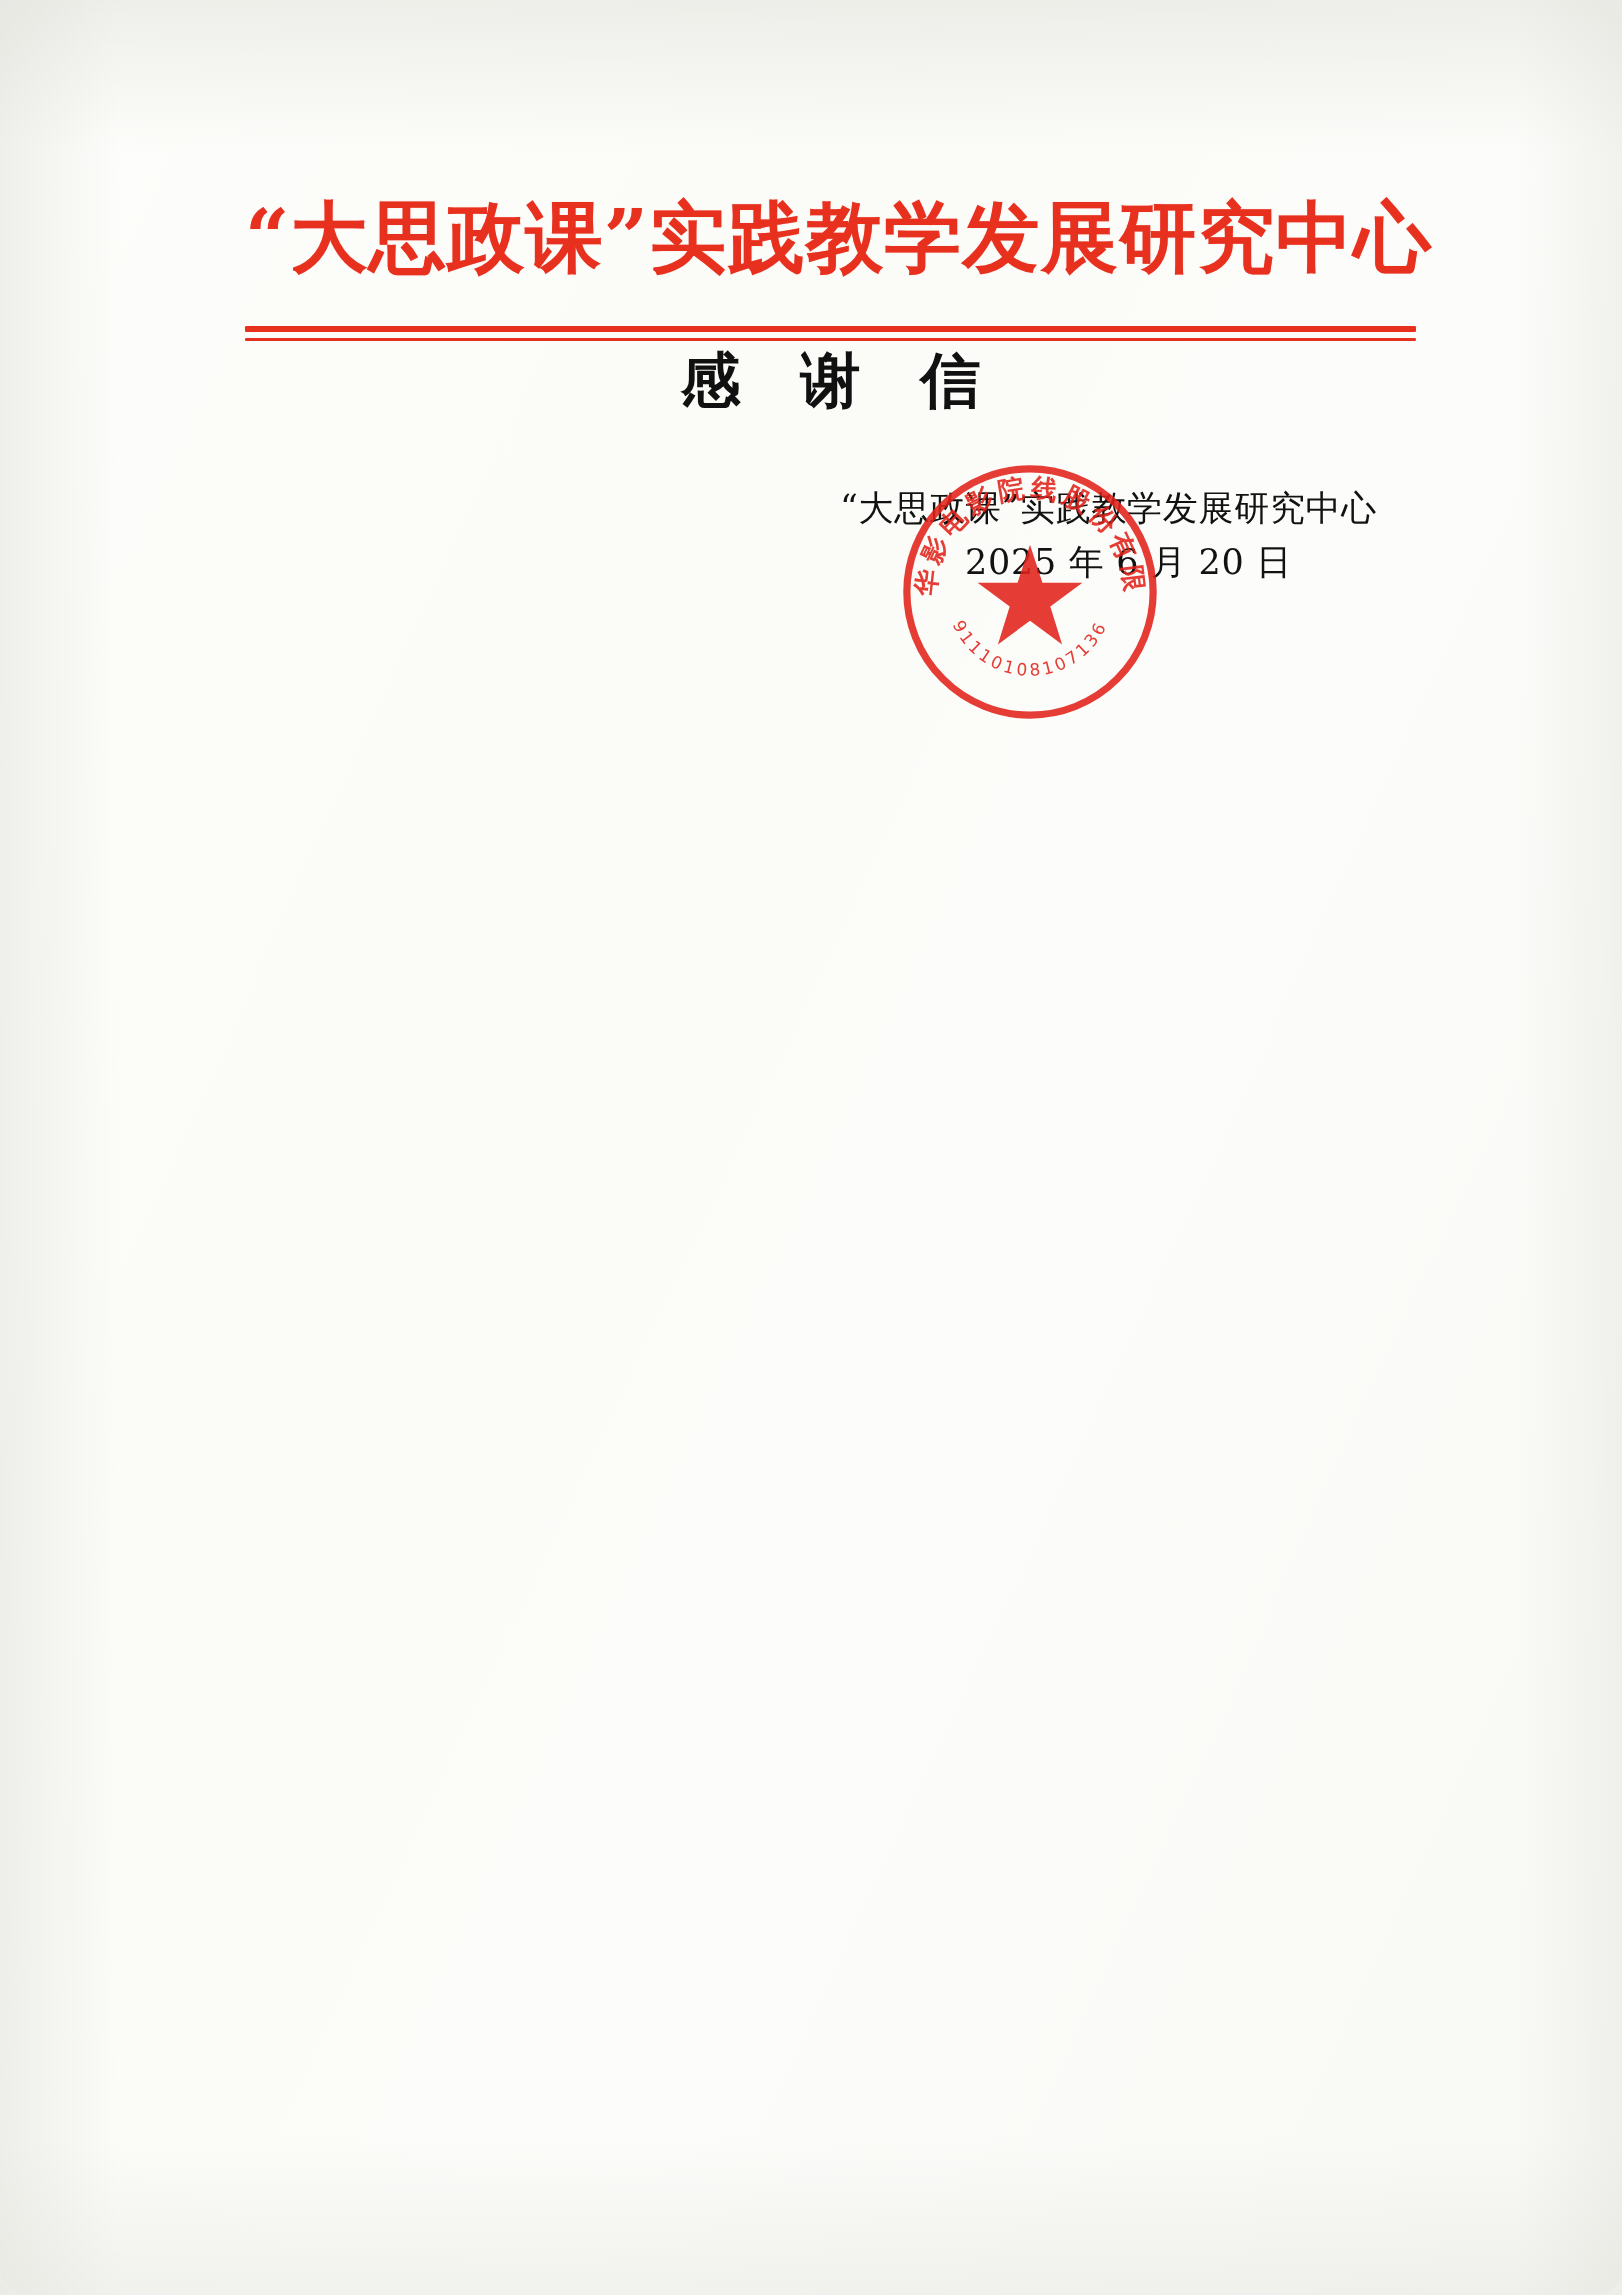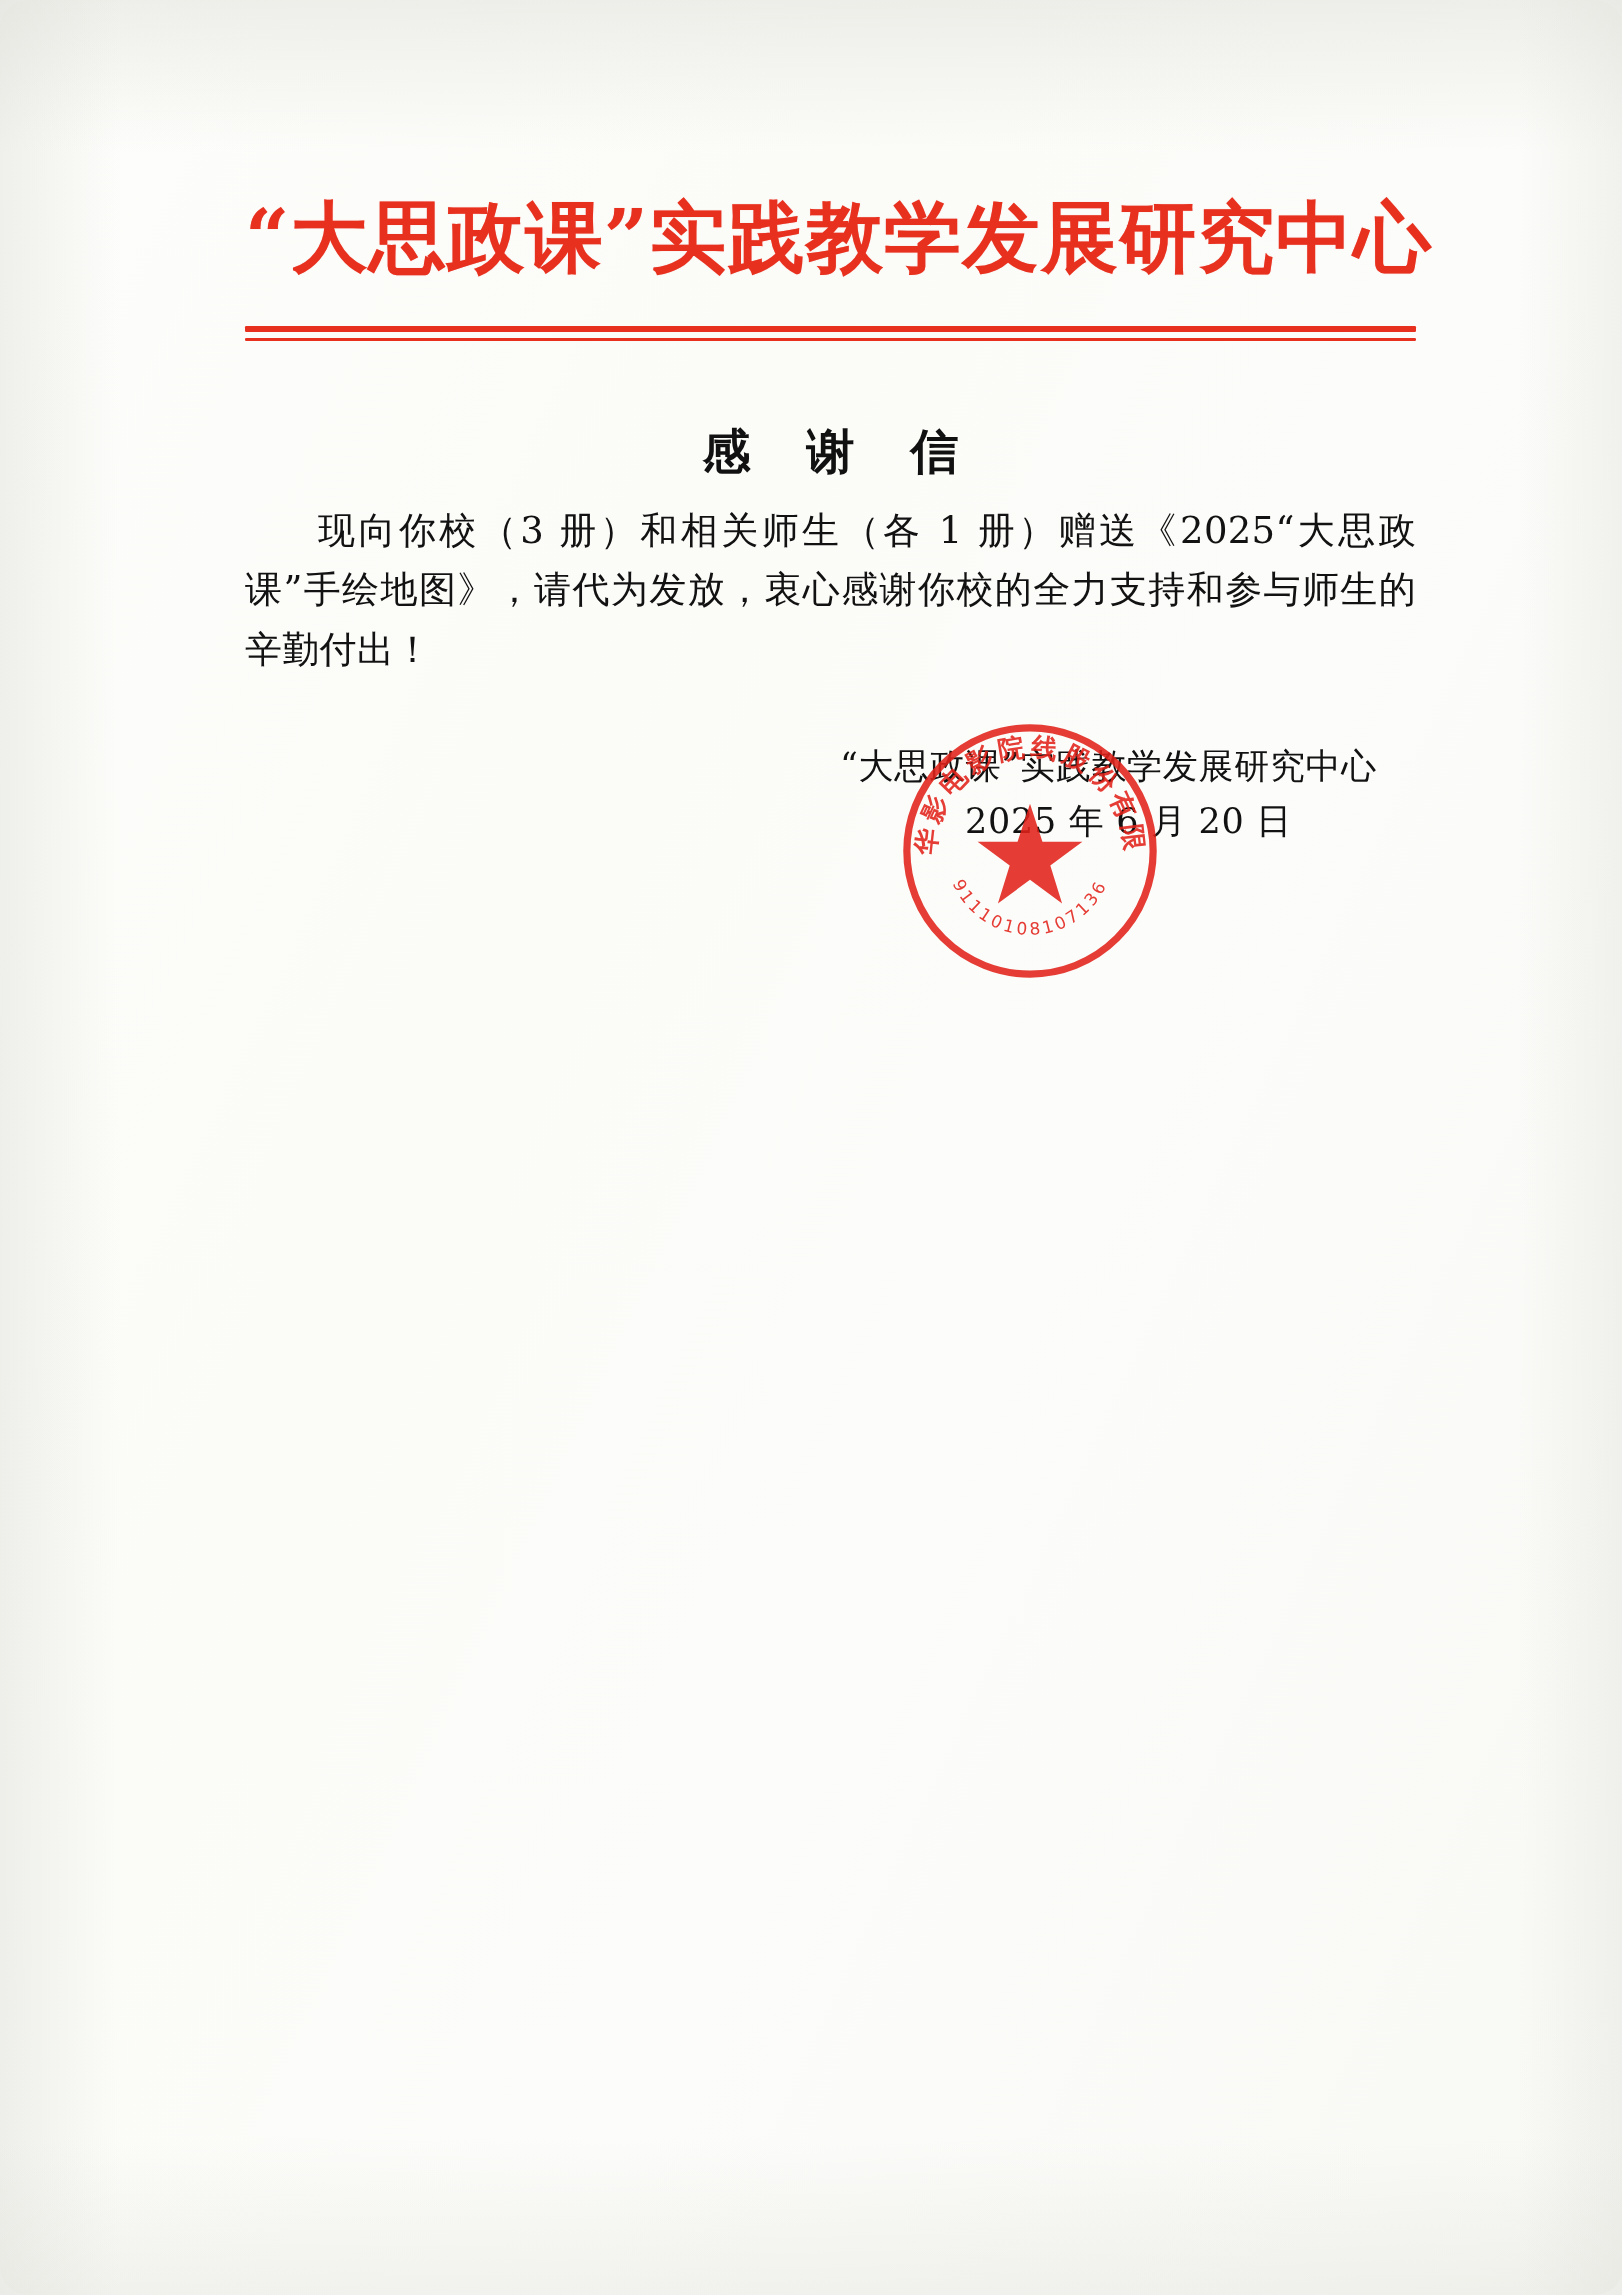--- a/index.html
+++ b/index.html
@@ -83,25 +83,24 @@
   }
   .rule-thin {
     margin-top: 5.9px;
     height: 2.6px;
     background: #e8301f;
     border-radius: 1.3px;
   }
 
   
   .doc-title {
-    margin-top: 79px;
     text-align: center;
     font-family: "DejaVu Sans", "Liberation Sans", sans-serif;
     font-weight: bold;
-    font-size: 48px;
+    font-size: 60px;
     letter-spacing: 19.6px;
     color: #111111;
     padding-left: 19.6px;
   }
 
   
   .salutation {
     margin-top: 77px;
     font-size: 37px;
     color: #121212;
@@ -166,21 +165,20 @@
       <div class="rule-wrap">
         <div class="rule-thick"></div>
         <div class="rule-thin"></div>
       </div>
     </div>
 
     <div class="doc-title">感 谢 信</div>
 
 
 
-    <div class="body-para indent">现向你校（3 册）和相关师生（各 1 册）赠送《2025“大思政课”手绘地图》，请代为发放，衷心感谢你校的全力支持和参与师生的辛勤付出！</div>
 
     <div class="signature">
 
       <div class="seal">
         <svg viewBox="0 0 400 400" width="262" height="262" aria-hidden="true">
           <defs>
             <path id="sealTopArc" d="M 55,200 A 145,145 0 0 1 345,200"></path>
             <path id="sealBottomArc" d="M 72,200 A 128,128 0 0 0 328,200"></path>
           </defs>
           <circle cx="200" cy="200" r="188" fill="none" stroke="#e2231a" stroke-width="11"></circle>

